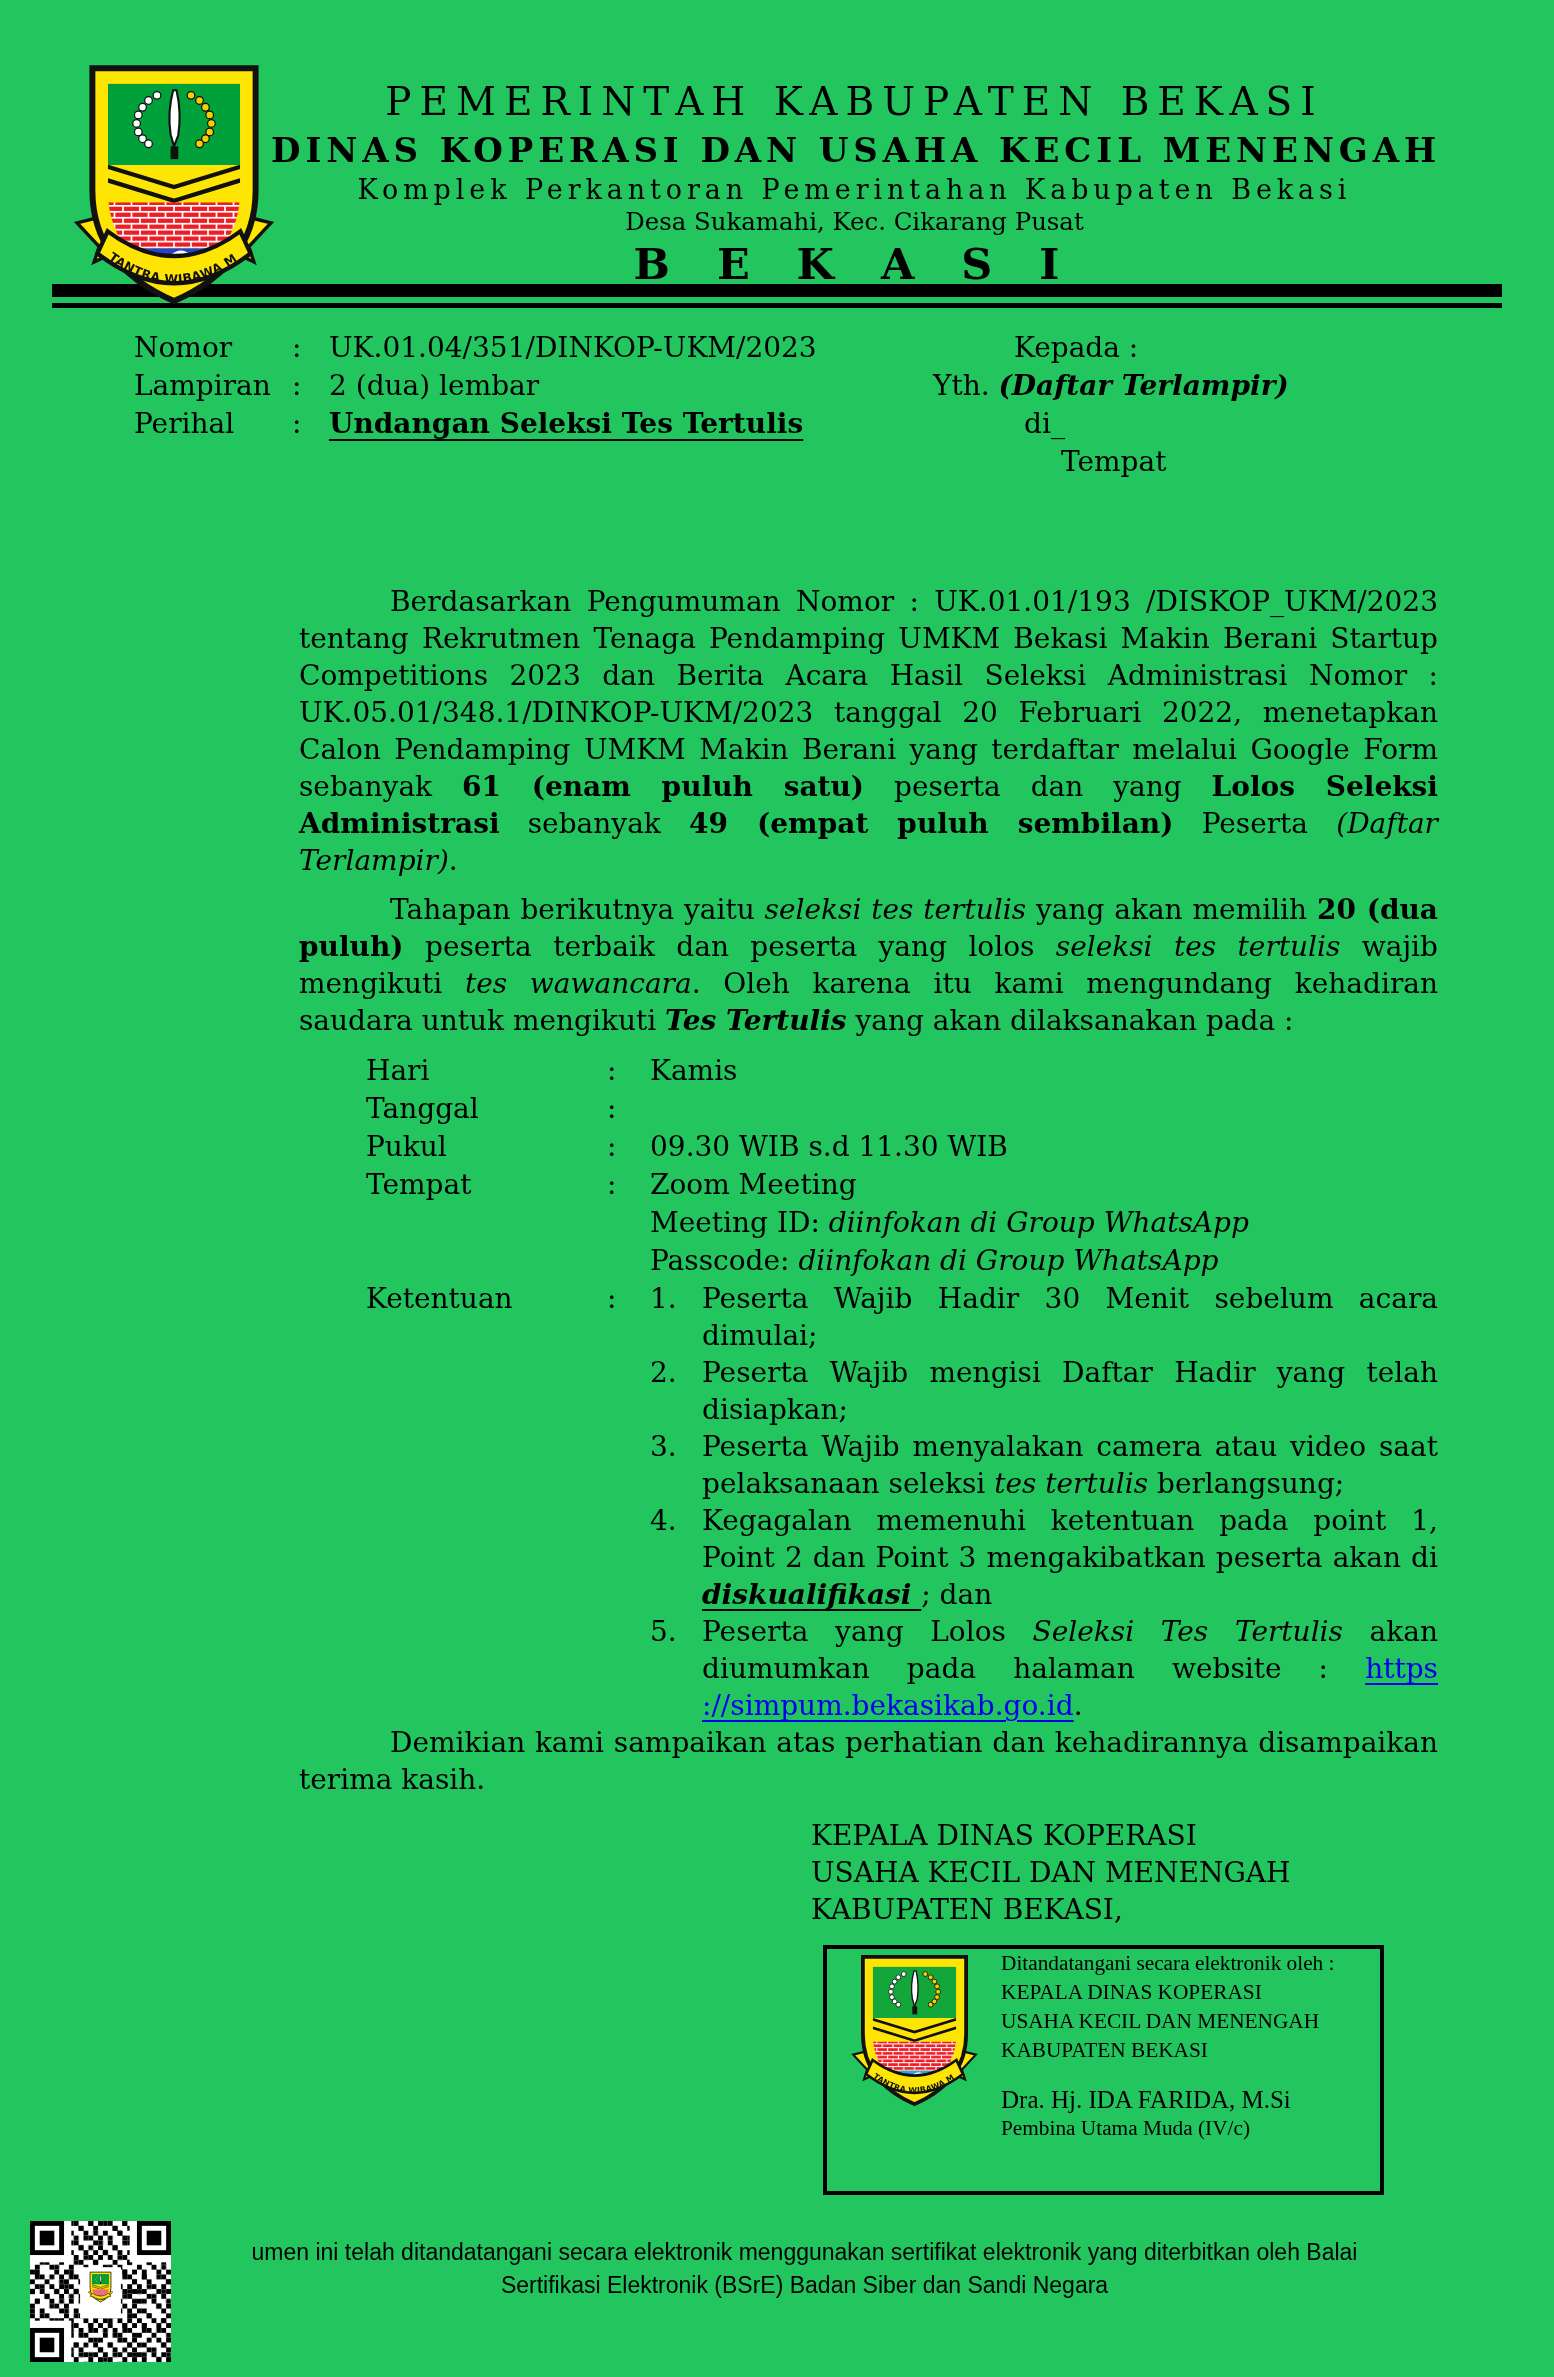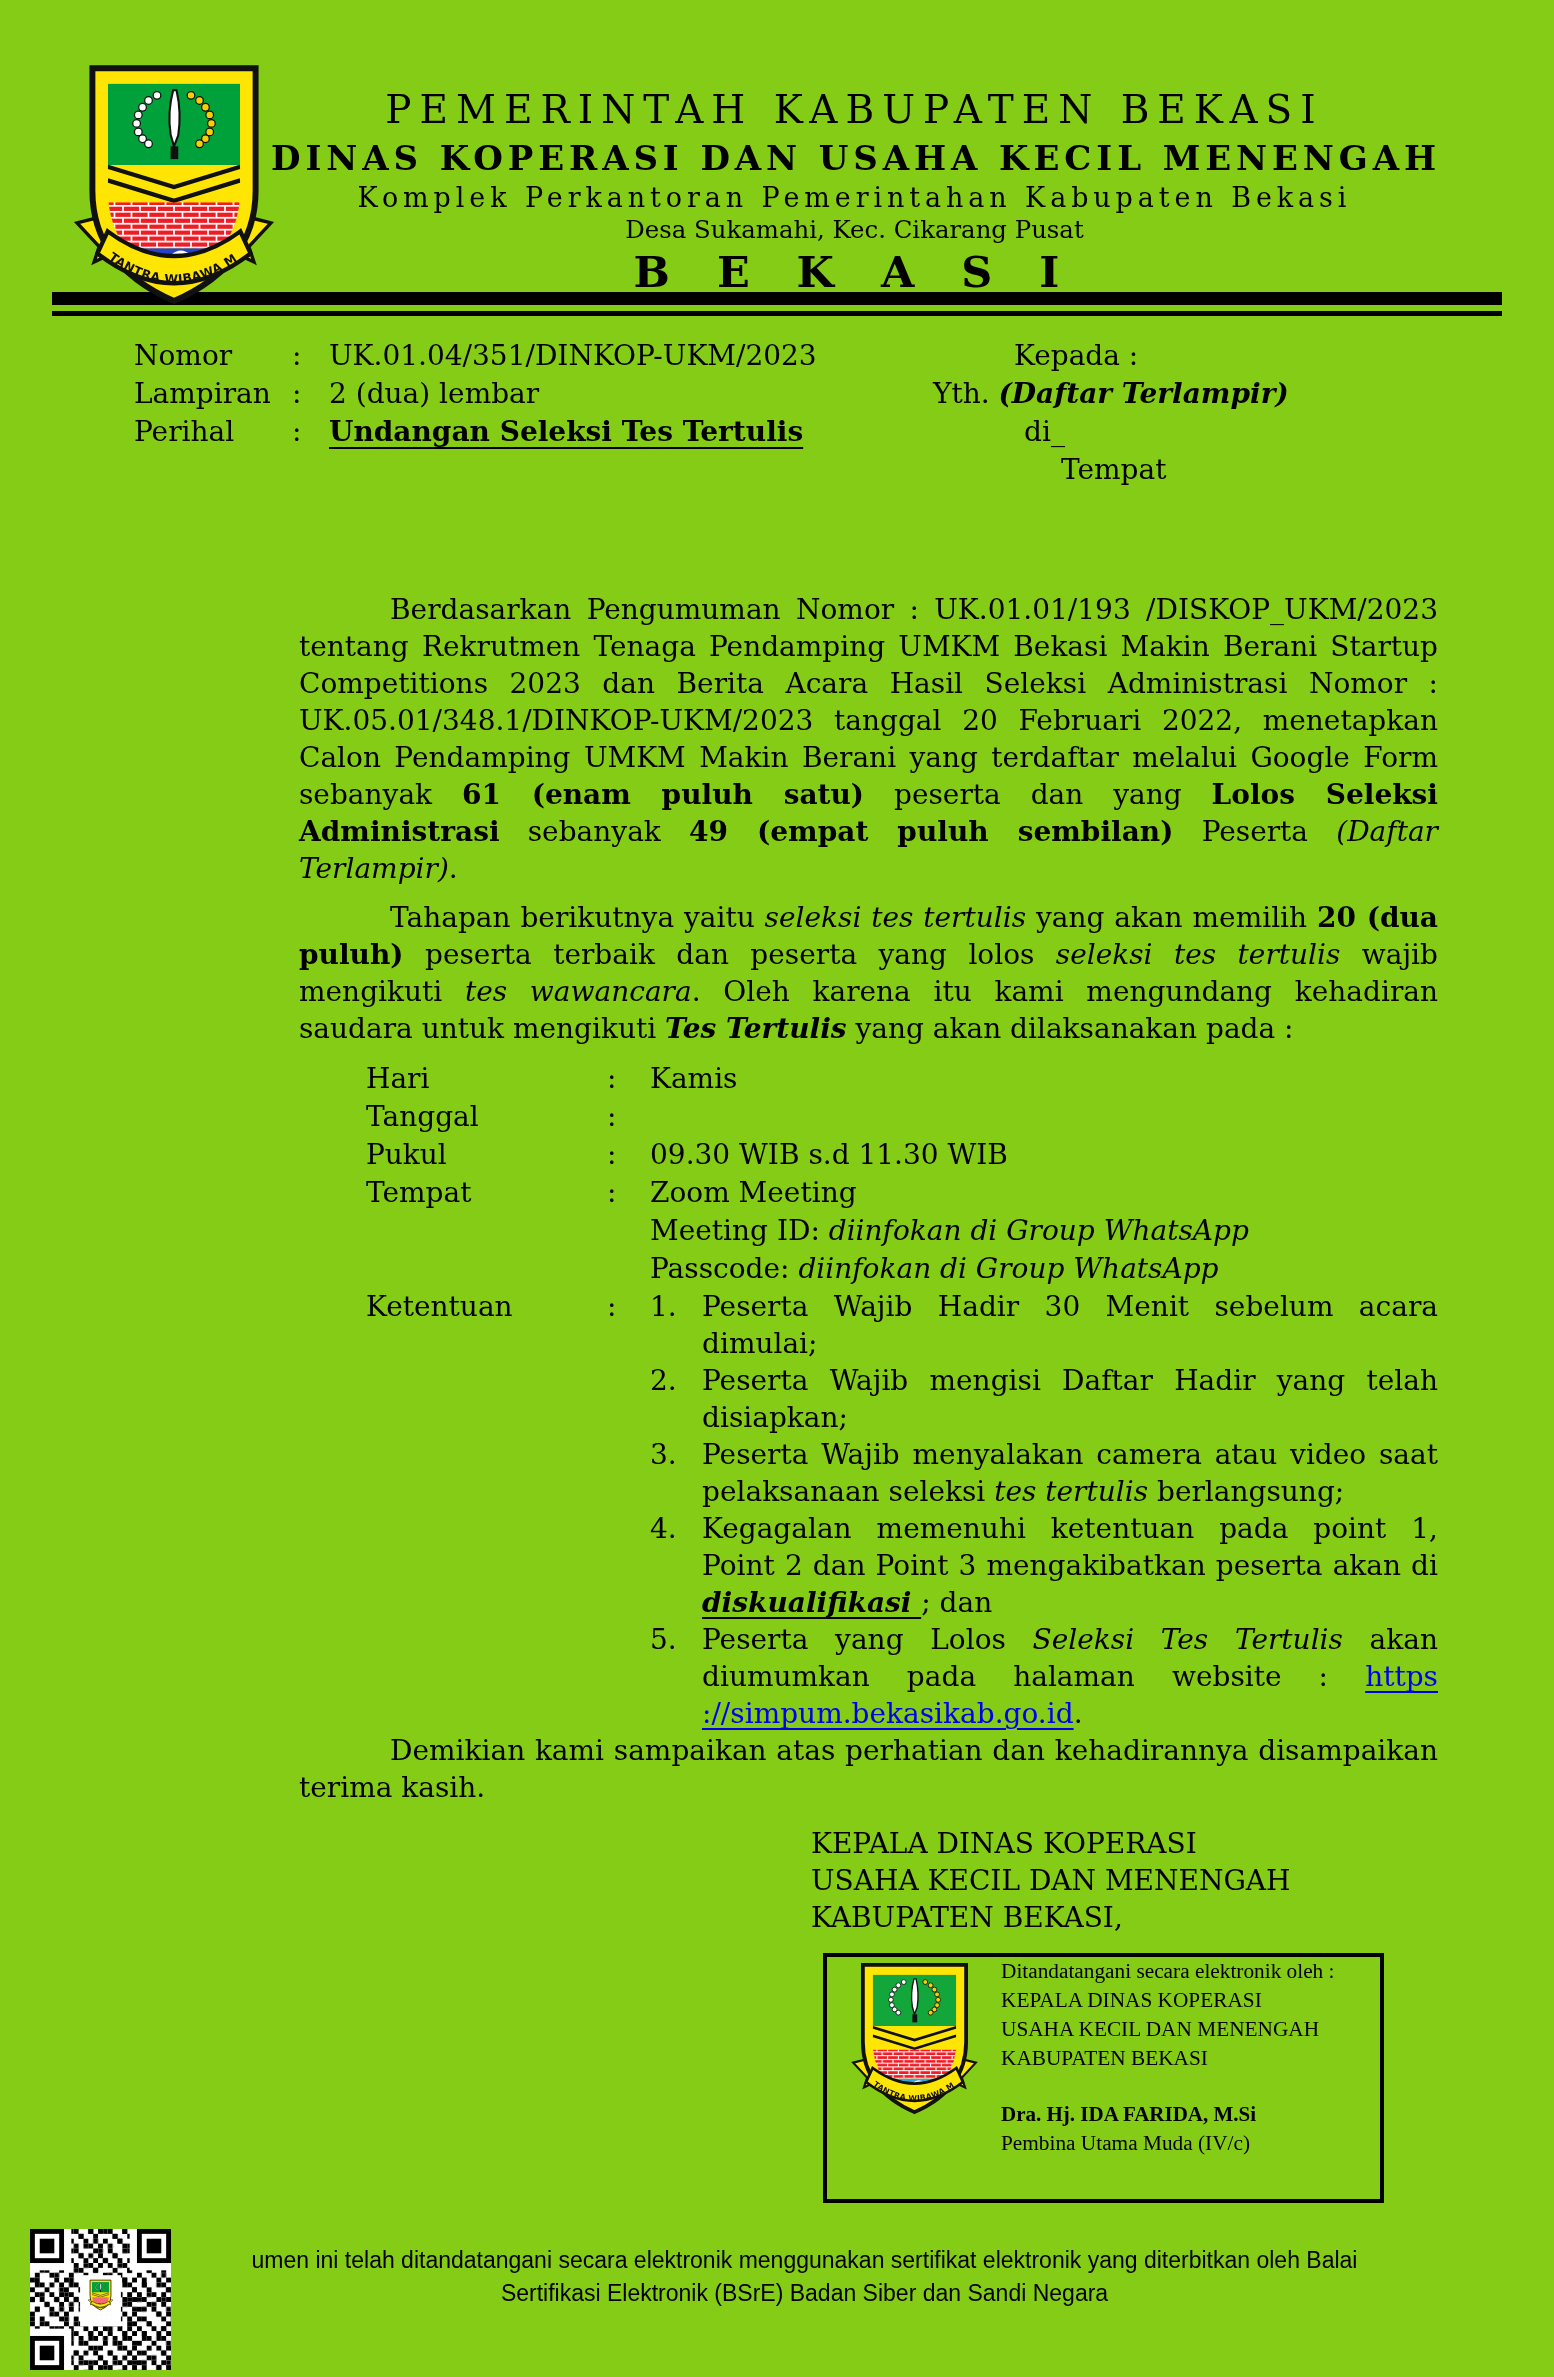--- a/index.html
+++ b/index.html
@@ -1,19 +1,19 @@
 <!DOCTYPE html>
 <html style="font-size:9.8px"><head>
 <meta charset="utf-8">
 <style>
   html,body{margin:0;padding:0;background:#888;}
   .page{
-    width:1554px;height:2377px;background:#84cc16;color:#000;
+    width:1554px;height:2377px;background:#22c55e;color:#000;
     position:relative;box-sizing:border-box;
-    padding:8px 116px 0 131px;
+    padding:0 116px 0 131px;
     font-family:"DejaVu Serif",serif;font-size:28px;
     overflow:hidden;
   }
   .b{font-weight:bold}
   .i{font-style:italic}
   .bi{font-weight:bold;font-style:italic}
   .biu{font-weight:bold;font-style:italic;text-decoration:underline;text-decoration-thickness:2.4px;text-underline-offset:4.9px}
   .u{text-decoration:underline;text-decoration-thickness:2.4px;text-underline-offset:6.1px}
 
   
@@ -57,21 +57,21 @@
   
   .sig-head{margin-top:18.3px;margin-left:680px;line-height:37px}
   .sig-box{
     margin-top:17px;margin-left:692px;width:561px;height:250px;
     border:4.3px solid #000;box-sizing:border-box;
     display:flex;align-items:flex-start;padding-left:23px;
     font-family:"Liberation Serif",serif;
   }
   .sig-logo{width:129px;height:178px;flex:none;--lb:#2FA8E1;--lg:#12A63B}
   .sig-text{margin-left:22px;font-size:21.3px;line-height:29px}
-  .sig-name{font-weight:bold;font-size:21px;margin-top:27px}
+  .sig-name{font-weight:normal;font-size:25px;margin-top:20px}
 
   
   .footer{display:flex;margin-top:24.4px}
   .qr{width:141px;height:145px;margin-left:-101px;flex:none}
   .foot-text{flex:1;text-align:center;font-family:"Liberation Sans",sans-serif;font-size:23px;line-height:33px;padding-top:17px}
 </style>
 </head>
 <body>
 
 <svg width="0" height="0" style="position:absolute" aria-hidden="true">

